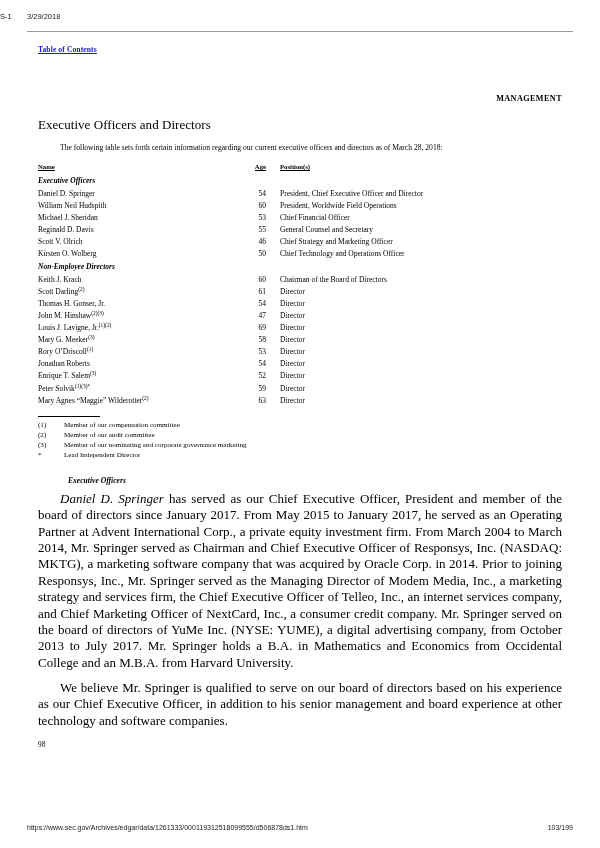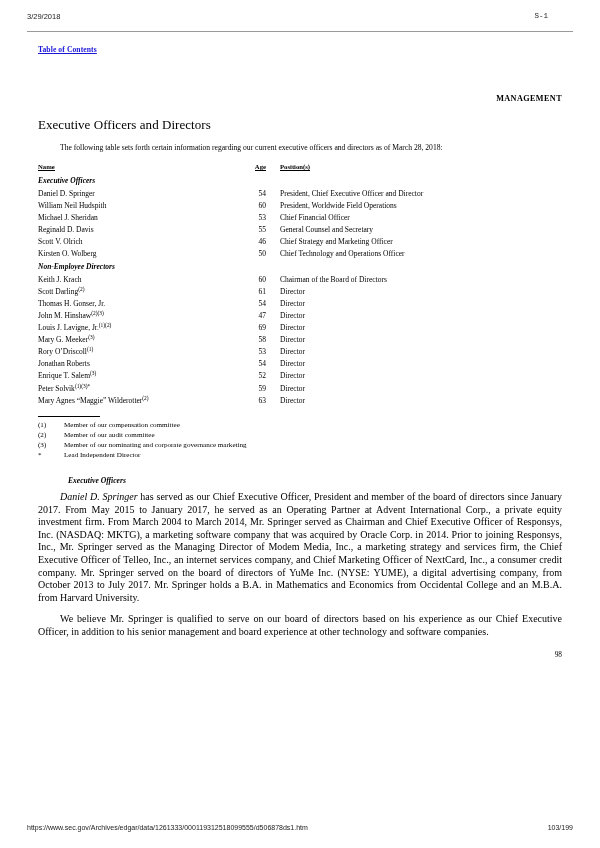--- a/index.html
+++ b/index.html
@@ -31,23 +31,22 @@
     position: absolute;
     left: 27px;
     top: 0;
     white-space: nowrap;
   }
   .print-header .ph-title {
     position: absolute;
     left: 0;
     top: 0;
     width: 548px;
-    text-align: right;
+    text-align: left;
     white-space: nowrap;
-    font-family: Liberation Mono, monospace;
   }
 
   .header-rule {
     position: absolute;
     top: 31px;
     left: 27px;
     width: 546px;
     height: 1px;
     background: #9a9a9a;
   }
@@ -170,33 +169,33 @@
   }
 
   
   .bio-head {
     font-weight: bold;
     font-style: italic;
     font-size: 7.6px;
     margin: 15px 0 6px 30px;
   }
   .bio-para {
-    font-size: 10px;
+    font-size: 13px;
     line-height: 1.26;
     text-align: justify;
     text-indent: 22px;
     margin: 0 0 9px 0;
   }
   .bio-para em.person {
     font-style: italic;
     font-weight: normal;
   }
 
   .page-num {
-    text-align: right;
+    text-align: left;
     font-size: 7.3px;
     margin-top: 11px;
   }
 
   
   .print-footer {
     position: absolute;
     bottom: 12px;
     left: 0;
     width: 600px;

